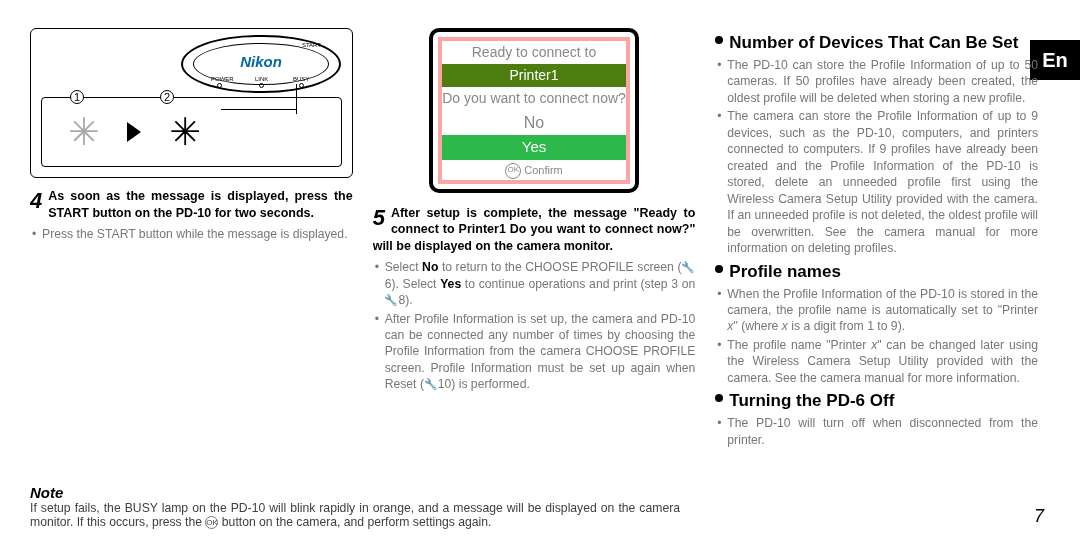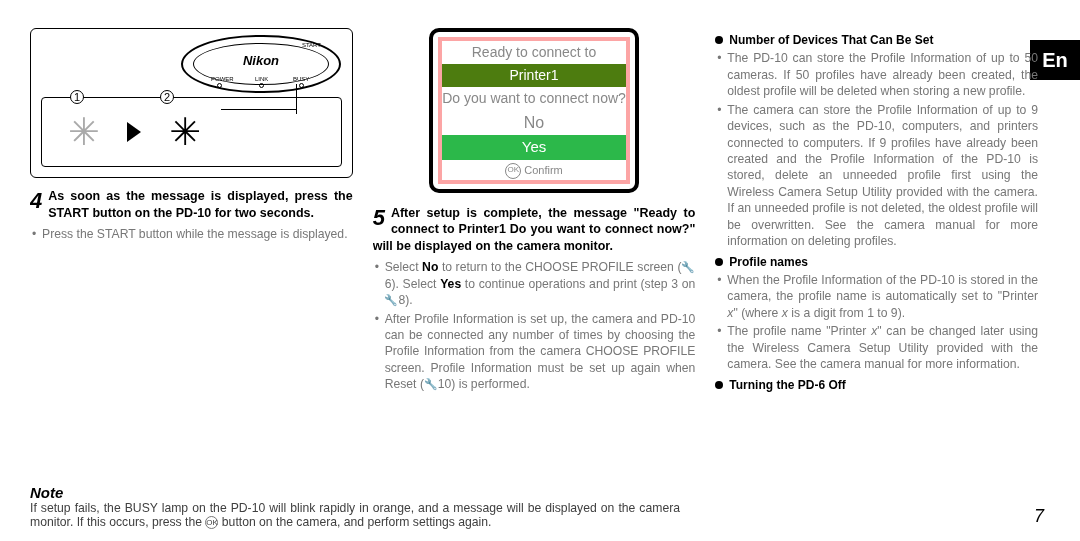--- a/index.html
+++ b/index.html
@@ -63,22 +63,22 @@
     left: 10px; top: 6px; right: 10px; bottom: 6px;
     border: 1px solid #000;
     border-radius: 80px / 25px;
   }
   .nikon-label {
     position: absolute;
     top: 15px; left: 0; right: 0;
     text-align: center;
     font-weight: bold;
     font-style: italic;
-    font-size: 13px;
-    color: #000000;
+    font-size: 15px;
+    color: #0369a1;
   }
   .tiny-font { font-size:6px; color:#000; position:absolute; }
   .star-row {
     position: absolute;
     left: 10px; bottom: 10px;
     right: 10px;
     height: 70px;
     border: 1px solid #000;
     border-radius: 4px;
     display: flex;
@@ -151,21 +151,21 @@
     margin-top:-2px;
   }
   .step-block { overflow:hidden; margin-bottom:4px; }
   .head-line { color:#000; font-weight:bold; font-size:12.5px; text-align:justify; }
   .bul { list-style:none; padding-left:12px; }
   .bul > li { position:relative; padding-left:0; margin-bottom:2px; text-align:justify; }
   .bul > li::before {
     content:"•"; position:absolute; left:-10px; top:0; color:#777;
   }
   .dot-head {
-    color:#000; font-weight:bold; font-size:12px;
+    color:#000; font-weight:bold; font-size:17px;
     position:relative; padding-left:14px; margin-top:4px; margin-bottom:2px;
   }
   .dot-head::before {
     content:""; position:absolute; left:0; top:4px;
     width:8px;height:8px;border-radius:50%;background:#000;
   }
   .note-head { font-style:italic; font-weight:bold; font-size:15px; color:#000; }
   .note-body { font-size:12.2px; color:#404040; text-align:justify; }
   .page-num {
     position:absolute; bottom:14px; right:36px;
@@ -258,20 +258,23 @@
       <ul class="bul">
         <li>
           <span>When the Profile Information of the PD-10 is stored in the camera, the profile name is automatically set to "Printer </span><i>x</i><span>" (where </span><i>x</i><span> is a digit from 1 to 9).</span>
         </li>
         <li>
           <span>The profile name "Printer </span><i>x</i><span>" can be changed later using the Wireless Camera Setup Utility provided with the camera. See the camera manual for more information.</span>
         </li>
       </ul>
 
       <div class="dot-head">Turning the PD-6 Off</div>
+      <ul class="bul">
+        <li>The PD-10 will turn off when disconnected from the printer.</li>
+      </ul>
     </div>
   </div>
 
   <div class="wide-note">
     <div class="note-head">Note</div>
     <div class="note-body">
       <span>If setup fails, the BUSY lamp on the PD-10 will blink rapidly in orange, and a message will be displayed on the camera monitor. If this occurs, press the </span><span class="kb">OK</span><span> button on the camera, and perform settings again.</span>
     </div>
   </div>
 

